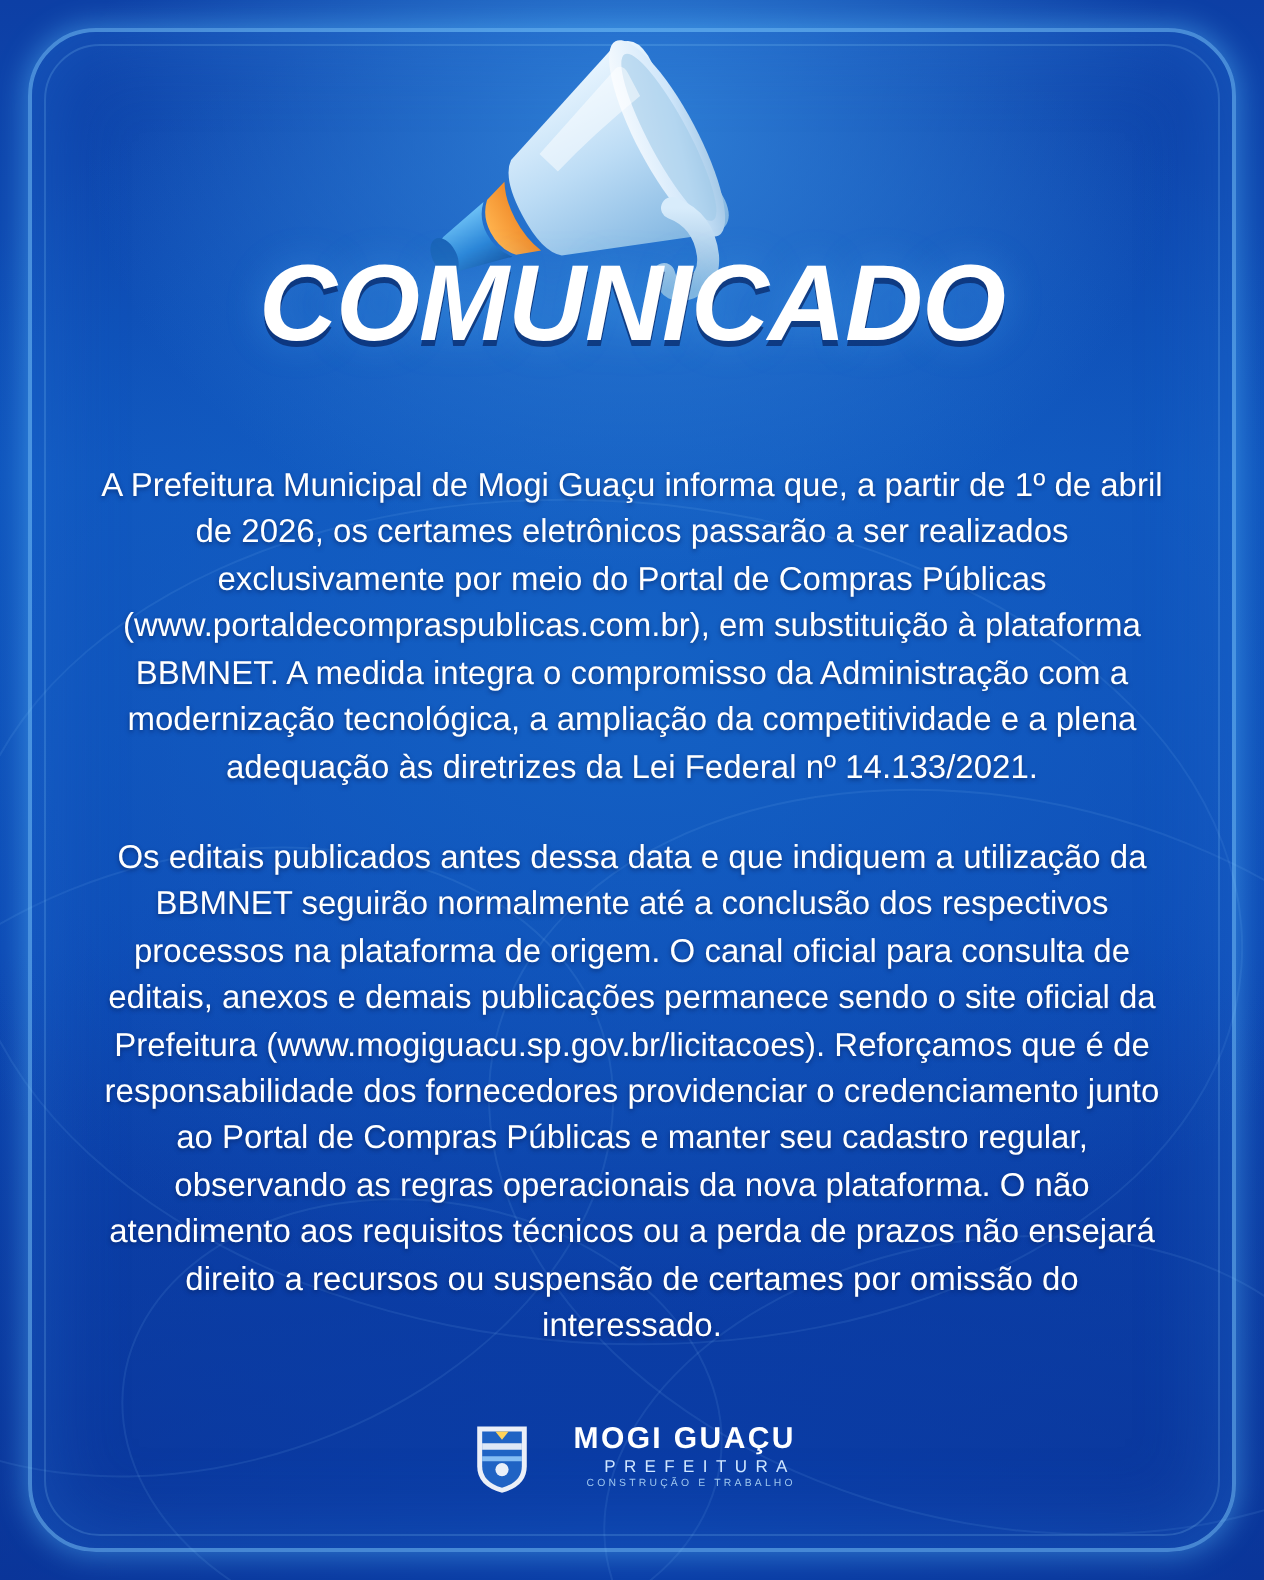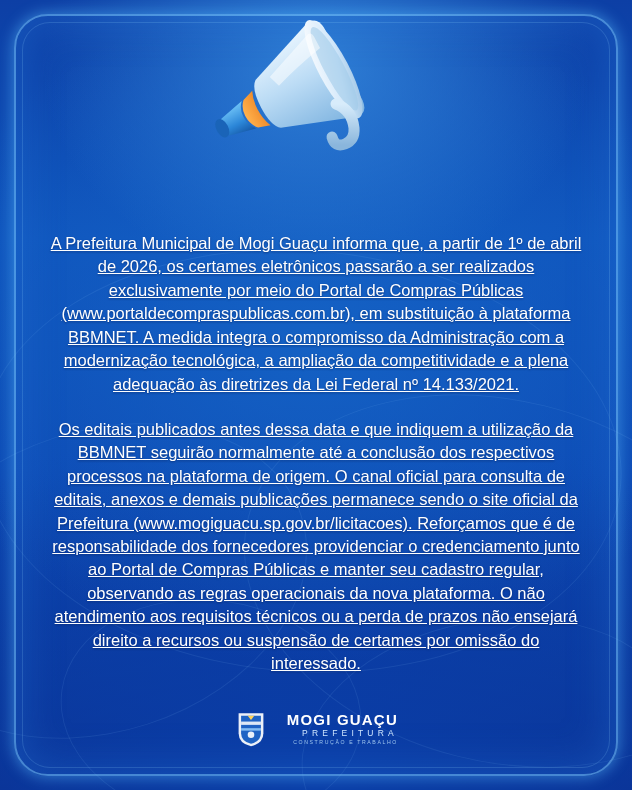--- a/index.html
+++ b/index.html
@@ -95,21 +95,21 @@
     position: absolute;
     left: 46px;
     right: 46px;
     top: 232px;
     color: #ffffff;
     text-align: center;
     font-size: 16.5px;
     line-height: 1.42;
     text-shadow: 0 1px 2px rgba(3,25,80,0.55);
   }
-  .body-copy p { margin: 0 0 22px 0; text-decoration: underline; }
+  .body-copy p { margin: 0 0 22px 0; }
   .body-copy p:last-child { margin-bottom: 15px; }
 
   
   .footer {
     position: absolute;
     left: 0; right: 0;
     bottom: 42px;
     display: flex;
     align-items: center;
     justify-content: center;
@@ -197,20 +197,21 @@
           <path d="M56 56 L30 62 Q22 66 22 71 Q22 77 30 81 L56 87 Q50 80 50 71 Q50 62 56 56 Z" fill="url(#tubeG)"></path>
           <ellipse cx="26" cy="71" rx="6" ry="10" fill="#1a64b8"></ellipse>
         </g>
 
         <path d="M150 96 q16 6 18 24 q1 12 -9 16 q-10 4 -13 -7" fill="none" stroke="url(#handleG)" stroke-width="11" stroke-linecap="round"></path>
       </svg>
     </div>
   </div>
 
   <div class="headline">
+    <span class="l1">COMUNICADO</span>
   </div>
 
   <div class="body-copy">
     <p>A Prefeitura Municipal de Mogi Guaçu informa que, a partir de 1º de abril de 2026, os certames eletrônicos passarão a ser realizados exclusivamente por meio do Portal de Compras Públicas (www.portaldecompraspublicas.com.br), em substituição à plataforma BBMNET. A medida integra o compromisso da Administração com a modernização tecnológica, a ampliação da competitividade e a plena adequação às diretrizes da Lei Federal nº 14.133/2021.</p>
     <p>Os editais publicados antes dessa data e que indiquem a utilização da BBMNET seguirão normalmente até a conclusão dos respectivos processos na plataforma de origem. O canal oficial para consulta de editais, anexos e demais publicações permanece sendo o site oficial da Prefeitura (www.mogiguacu.sp.gov.br/licitacoes). Reforçamos que é de responsabilidade dos fornecedores providenciar o credenciamento junto ao Portal de Compras Públicas e manter seu cadastro regular, observando as regras operacionais da nova plataforma. O não atendimento aos requisitos técnicos ou a perda de prazos não ensejará direito a recursos ou suspensão de certames por omissão do interessado.</p>
   </div>
 
   <div class="footer">
     <svg class="crest" viewBox="0 0 40 46">
       <path d="M5 4 h30 v24 q0 12 -15 16 Q5 40 5 28 Z" fill="#ffffff" opacity="0.92"></path>

